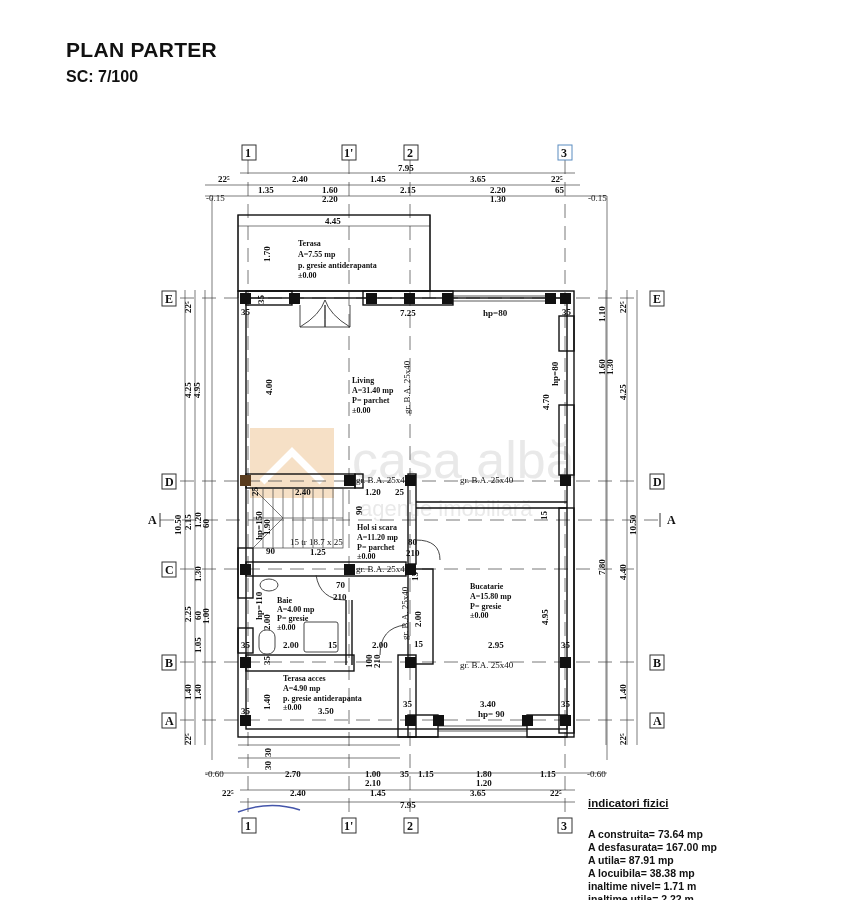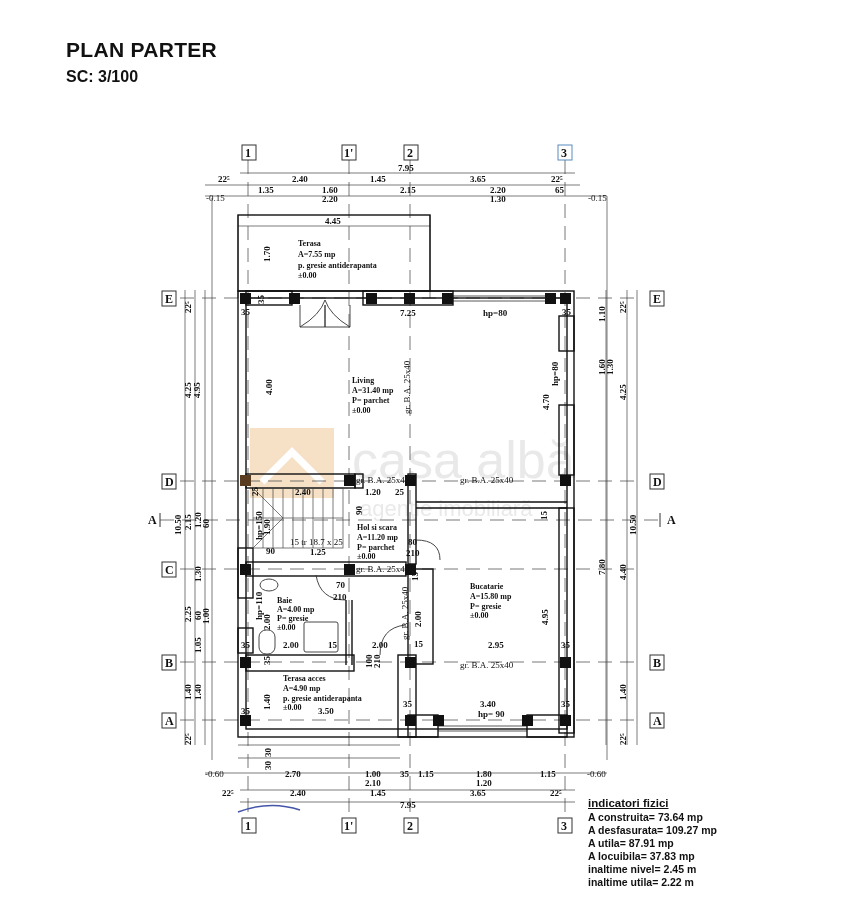--- a/index.html
+++ b/index.html
@@ -6,27 +6,27 @@
   body { width:853px; height:900px; position:relative; overflow:hidden; font-family:"Liberation Serif", serif; color:#111; }
   .title { position:absolute; left:66px; top:38px; font-family:"Liberation Sans", sans-serif; font-weight:bold; font-size:21px; letter-spacing:0.3px; }
   .scale { position:absolute; left:66px; top:68px; font-family:"Liberation Sans", sans-serif; font-weight:bold; font-size:16px; }
   svg { position:absolute; left:0; top:0; }
   .t { font-family:"Liberation Serif", serif; font-size:9px; fill:#111; }
   .tb { font-family:"Liberation Serif", serif; font-size:9px; font-weight:bold; fill:#111; }
   .room { font-family:"Liberation Serif", serif; font-size:8px; font-weight:bold; fill:#111; }
   .grid-label { font-family:"Liberation Serif", serif; font-size:12px; font-weight:bold; fill:#111; }
   .wm { font-family:"Liberation Sans", sans-serif; fill:#d8d8d8; }
   .ind { position:absolute; left:588px; top:797px; font-family:"Liberation Sans", sans-serif; font-size:10.5px; font-weight:bold; line-height:13px; color:#111; }
-  .ind .h { text-decoration:underline; font-size:11.5px; margin-bottom:1px; }
+  .ind .h { text-decoration:underline; font-size:11.5px; margin-bottom:18px; }
 </style>
 </head>
 <body>
 
 <div class="title">PLAN PARTER</div>
-<div class="scale">SC: 3/100</div>
+<div class="scale">SC: 7/100</div>
 
 <svg width="853" height="900" viewBox="0 0 853 900">
 
   <g opacity="0.55">
     <rect x="250" y="428" width="84" height="70" fill="#f0c898"></rect>
     <path d="M262 482 L292 452 L322 482" stroke="#fff" stroke-width="7" fill="none"></path>
     <text x="352" y="478" class="wm" font-size="52">casa albă</text>
     <text x="360" y="516" class="wm" font-size="22">agenţie imobiliară</text>
   </g>
 
@@ -367,18 +367,18 @@
     <text x="561" y="707" class="tb">35</text>
     <text x="241" y="714" class="tb">35</text>
     <text x="270" y="710" class="tb" transform="rotate(-90 270 710)">1.40</text>
     <text x="318" y="714" class="tb">3.50</text>
   </g>
 </svg>
 
 <div class="ind">
   <div class="h">indicatori fizici</div>
   <div>A construita= 73.64 mp</div>
-  <div>A desfasurata= 109.27 mp</div>
+  <div>A desfasurata= 167.00 mp</div>
   <div>A utila= 87.91 mp</div>
-  <div>A locuibila= 37.83 mp</div>
-  <div>inaltime nivel= 2.45 m</div>
+  <div>A locuibila= 38.38 mp</div>
+  <div>inaltime nivel= 1.71 m</div>
   <div>inaltime utila= 2.22 m</div>
 </div>
 
 </body></html>

